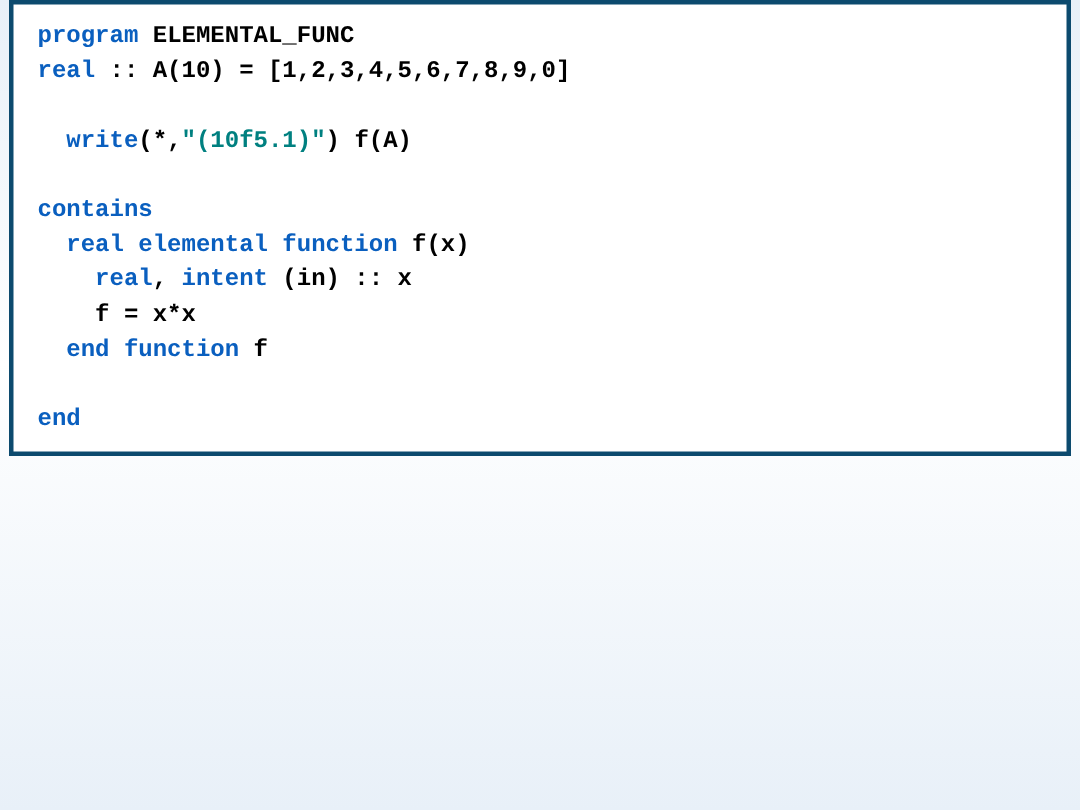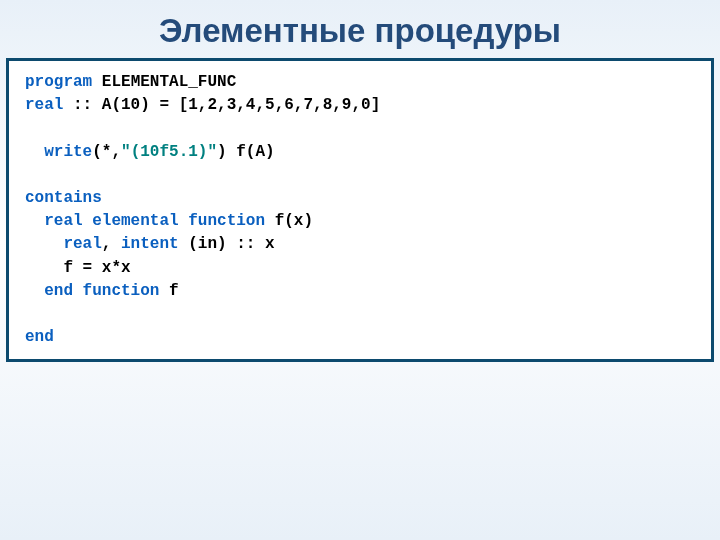--- a/index.html
+++ b/index.html
@@ -47,21 +47,20 @@
   }
   .codebox .kw { color: #0a5fbf; font-weight: bold; }
   .codebox .str { color: #008080; }
   .codebox .plain { color: #000; }
   .spacer { flex: 1; }
 </style>
 </head>
 <body>
 
 <div class="slide">
-  <div class="title">Элементные процедуры</div>
 
 
   <div class="codebox"><span class="kw">program</span><span class="plain"> ELEMENTAL_FUNC</span>
 <span class="kw">real</span><span class="plain"> :: A(10) = [1,2,3,4,5,6,7,8,9,0]</span>
 <span class="plain"></span>
 <span class="kw">  write</span><span class="plain">(*,</span><span class="str">"(10f5.1)"</span><span class="plain">) f(A)</span>
 <span class="plain"></span>
 <span class="kw">contains</span>
 <span class="kw">  real elemental function</span><span class="plain"> f(x)</span>
 <span class="kw">    real</span><span class="plain">, </span><span class="kw">intent</span><span class="plain"> (in) :: x</span>

